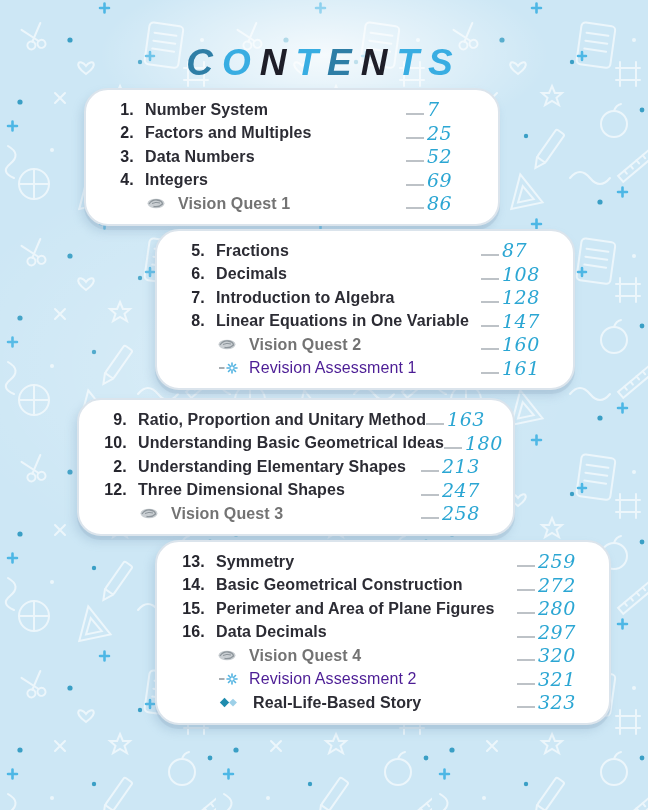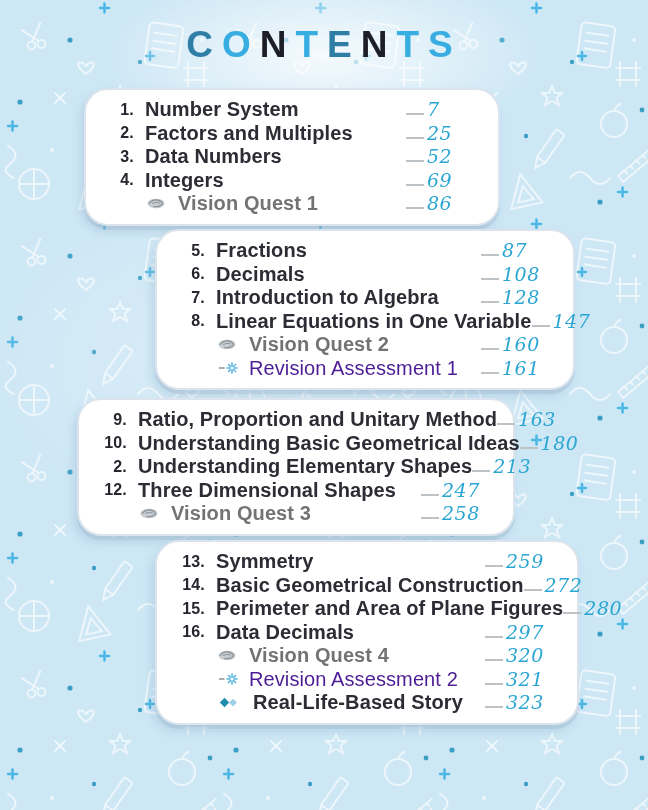--- a/index.html
+++ b/index.html
@@ -9,42 +9,43 @@
     background:#cde7f5;
   }
   .bg-layer{position:absolute;inset:0;z-index:0;}
   .glow{
     position:absolute;inset:0;z-index:1;pointer-events:none;
     background:
       radial-gradient(ellipse 300px 120px at 50% 55px, rgba(255,255,255,.8), rgba(255,255,255,0) 75%),
       radial-gradient(ellipse 400px 260px at 40% 45%, rgba(255,255,255,.25), rgba(255,255,255,0) 80%);
   }
   .contents-title{
-    position:absolute;top:24px;left:0;width:100%;z-index:2;
+    position:absolute;top:42px;left:0;width:100%;z-index:2;
     text-align:center;font-size:37px;font-weight:700;letter-spacing:9px;
     user-select:none;
+    font-style:italic;
   }
   .tone-dark{color:#1e1e28;}
   .tone-cyan{color:#38ade2;}
   .tone-teal{color:#2e7ea6;}
   .card{
     position:absolute;z-index:2;box-sizing:border-box;
     background:#ffffff;
     border:2px solid #dbe4ec;
     border-radius:24px;
     box-shadow:0 4px 0 rgba(150,175,198,.28), -3px 6px 10px rgba(120,155,185,.28);
     padding:8px 20px 8px 16px;
   }
   .row{display:flex;align-items:center;height:23.5px;}
   .num{
     flex:none;width:32px;text-align:right;
     font-size:16px;font-weight:700;color:#26262e;letter-spacing:.2px;
   }
   .ttl{
-    margin-left:11px;font-size:20px;font-weight:600;color:#2c2c34;
+    margin-left:11px;font-size:16px;font-weight:600;color:#2c2c34;
     letter-spacing:.1px;white-space:nowrap;
   }
   .sp{flex:1;}
   .pgwrap{flex:none;width:72px;display:flex;align-items:flex-end;}
   .dash{flex:none;width:18px;height:0;border-bottom:2px solid #bdc2c7;margin-bottom:4px;}
   .pg{
     margin-left:3px;font-family:"DejaVu Serif",serif;font-style:italic;
     font-size:19px;line-height:19px;color:#2ba6d3;letter-spacing:.5px;
   }
   .icon{flex:none;width:24px;margin-left:13px;display:flex;align-items:center;}
@@ -304,21 +305,21 @@
     </span>
     <span class="ttl vq">Vision Quest 3</span>
     <span class="sp"></span>
     <span class="pgwrap">
         <span class="dash"></span>
         <span class="pg">258</span>
       </span>
   </div>
 </div>
 
-<div class="card" style="left:155px;top:540px;width:424px;">
+<div class="card" style="left:155px;top:540px;width:456px;">
   <div class="row">
     <span class="num">13.</span>
     <span class="ttl">Symmetry</span>
     <span class="sp"></span>
     <span class="pgwrap">
         <span class="dash"></span>
         <span class="pg">259</span>
       </span>
   </div>
   <div class="row">

